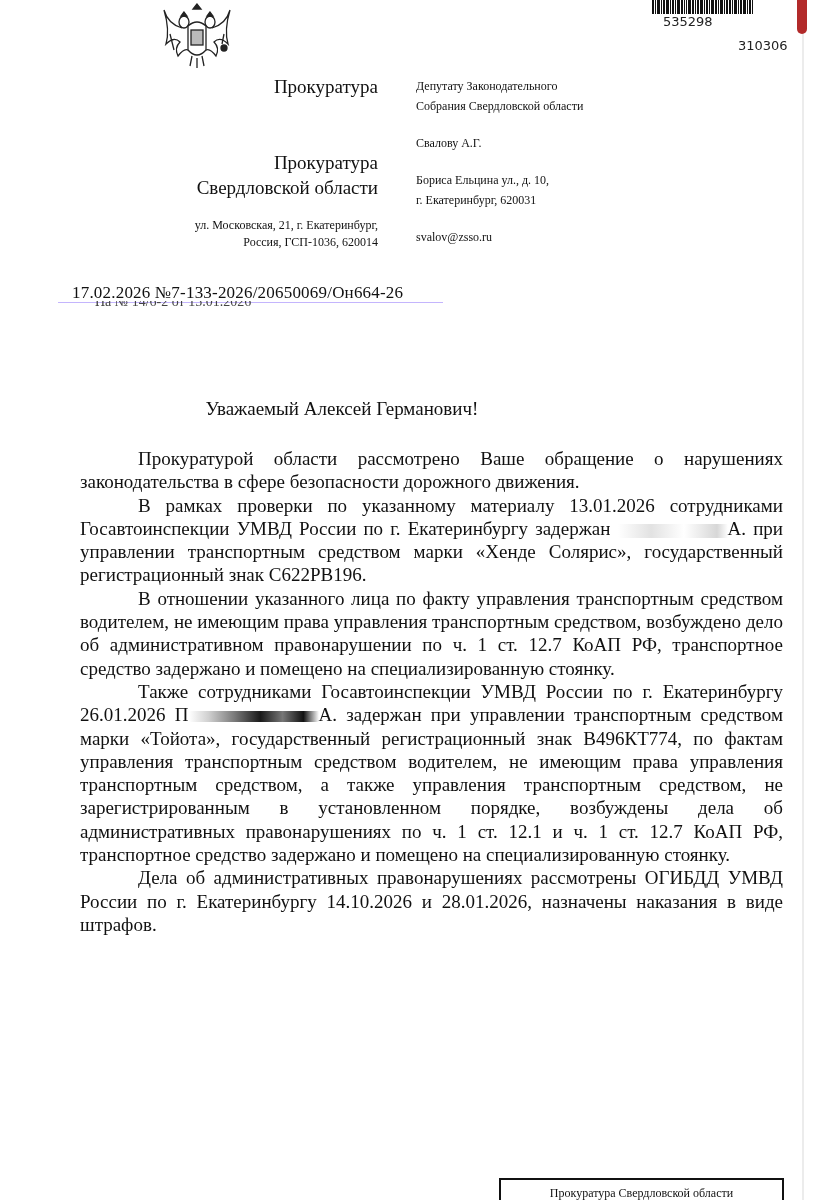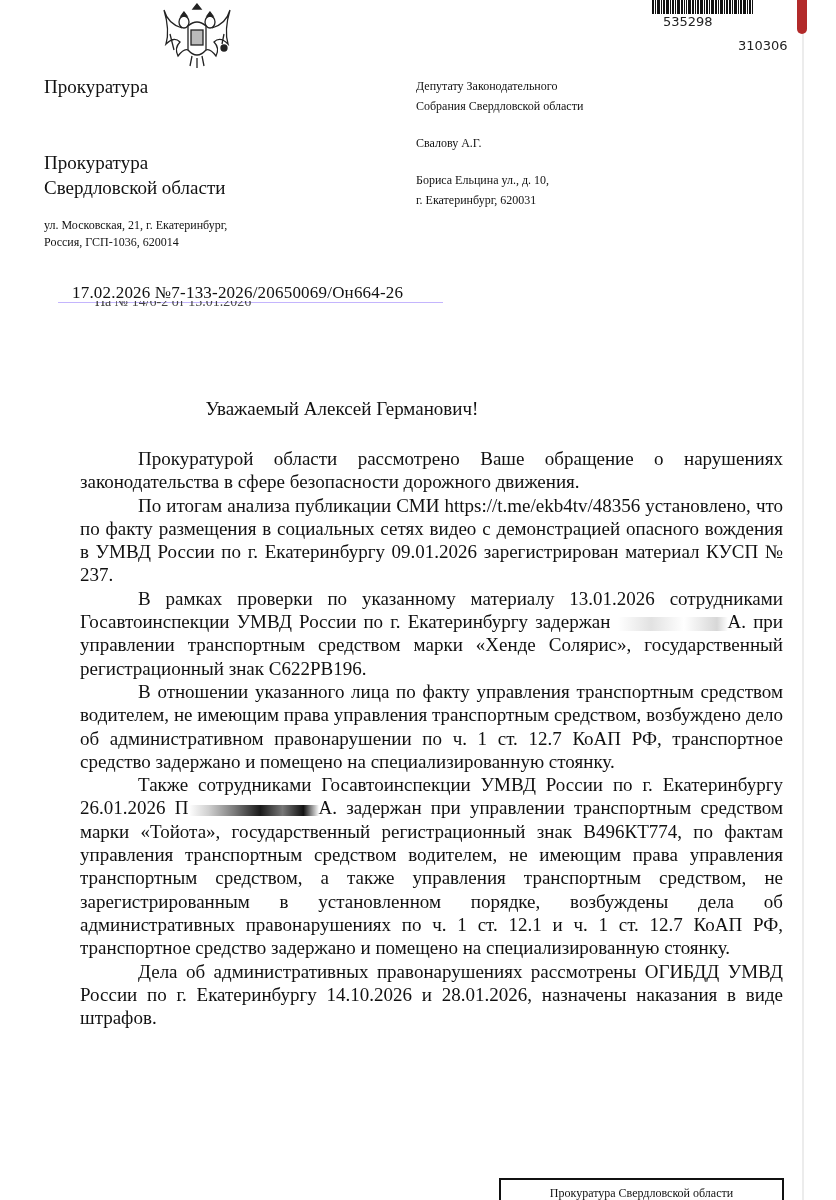--- a/index.html
+++ b/index.html
@@ -15,21 +15,21 @@
     .barcode .bars span { display: block; height: 14px; background: #111; }
     .barcode .num { position: absolute; top: 14px; font-family: "DejaVu Sans", sans-serif; font-size: 13px; color: #222; }
     .barcode .num1 { left: 15px; }
     .barcode .num2 { left: 90px; margin-top: 24px; }
     .red-tab { position: absolute; left: 797px; top: 0; width: 10px; height: 34px; background: #b22a2a; border-radius: 0 0 5px 5px; }
 
     
     .emblem { position: absolute; left: 160px; top: 0; width: 75px; height: 70px; }
 
     
-    .org { position: absolute; left: 44px; width: 300px; text-align: left; }
+    .org { position: absolute; left: 78px; width: 300px; text-align: right; }
     .org-ru { top: 77px; font-size: 19px; line-height: 20px; }
     .org-sv { top: 150px; font-size: 19px; line-height: 25px; }
     .org-addr { top: 217px; font-size: 12px; line-height: 17px; }
 
     .regnum { position: absolute; left: 58px; top: 284px; width: 385px; font-size: 17px; line-height: 18px; border-bottom: 1px solid #c4b5fd; padding-left: 14px; box-sizing: border-box; letter-spacing: 0.2px; }
     .regnum-ghost { position: absolute; left: 95px; top: 301px; font-size: 14px; color: #444; height: 8px; overflow: hidden; line-height: 14px; }
     .regnum-ghost span { display: block; margin-top: -6px; }
 
     
     .recipient { position: absolute; left: 416px; top: 76px; font-size: 12px; line-height: 20px; }
@@ -132,27 +132,27 @@
 <div class="recipient">
   <div class="blk">
     <div>Депутату Законодательного</div>
     <div>Собрания Свердловской области</div>
   </div>
   <div class="blk">Свалову А.Г.</div>
   <div class="blk">
     <div>Бориса Ельцина ул., д. 10,</div>
     <div>г. Екатеринбург, 620031</div>
   </div>
+  <div>svalov@zsso.ru</div>
 </div>
 
 <div class="greeting">Уважаемый Алексей Германович!</div>
 
 <div class="letter">
   <p>Прокуратурой области рассмотрено Ваше обращение о нарушениях законодательства в сфере безопасности дорожного движения.</p>
-  <p>По итогам анализа публикации СМИ https://t.me/ekb4tv/48356 установлено, что по факту размещения в социальных сетях видео с демонстрацией опасного вождения в УМВД России по г. Екатеринбургу 09.01.2026 зарегистрирован материал КУСП № 237.</p>
   <p>
     <span>В рамках проверки по указанному материалу 13.01.2026 сотрудниками Госавтоинспекции УМВД России по г. Екатеринбургу задержан</span>
     <span class="redact-light"></span><span>А.</span>
     <span>при управлении транспортным средством марки «Хенде Солярис», государственный регистрационный знак С622РВ196.</span>
   </p>
   <p>В отношении указанного лица по факту управления транспортным средством водителем, не имеющим права управления транспортным средством, возбуждено дело об административном правонарушении по ч. 1 ст. 12.7 КоАП РФ, транспортное средство задержано и помещено на специализированную стоянку.</p>
   <p>
     <span>Также сотрудниками Госавтоинспекции УМВД России по г. Екатеринбургу 26.01.2026</span>
     <span>П</span><span class="redact-dark"></span><span>А.</span>
     <span>задержан при управлении транспортным средством марки «Тойота», государственный регистрационный знак В496КТ774, по фактам управления транспортным средством водителем, не имеющим права управления транспортным средством, а также управления транспортным средством, не зарегистрированным в установленном порядке, возбуждены дела об административных правонарушениях по ч. 1 ст. 12.1 и ч. 1 ст. 12.7 КоАП РФ, транспортное средство задержано и помещено на специализированную стоянку.</span>

